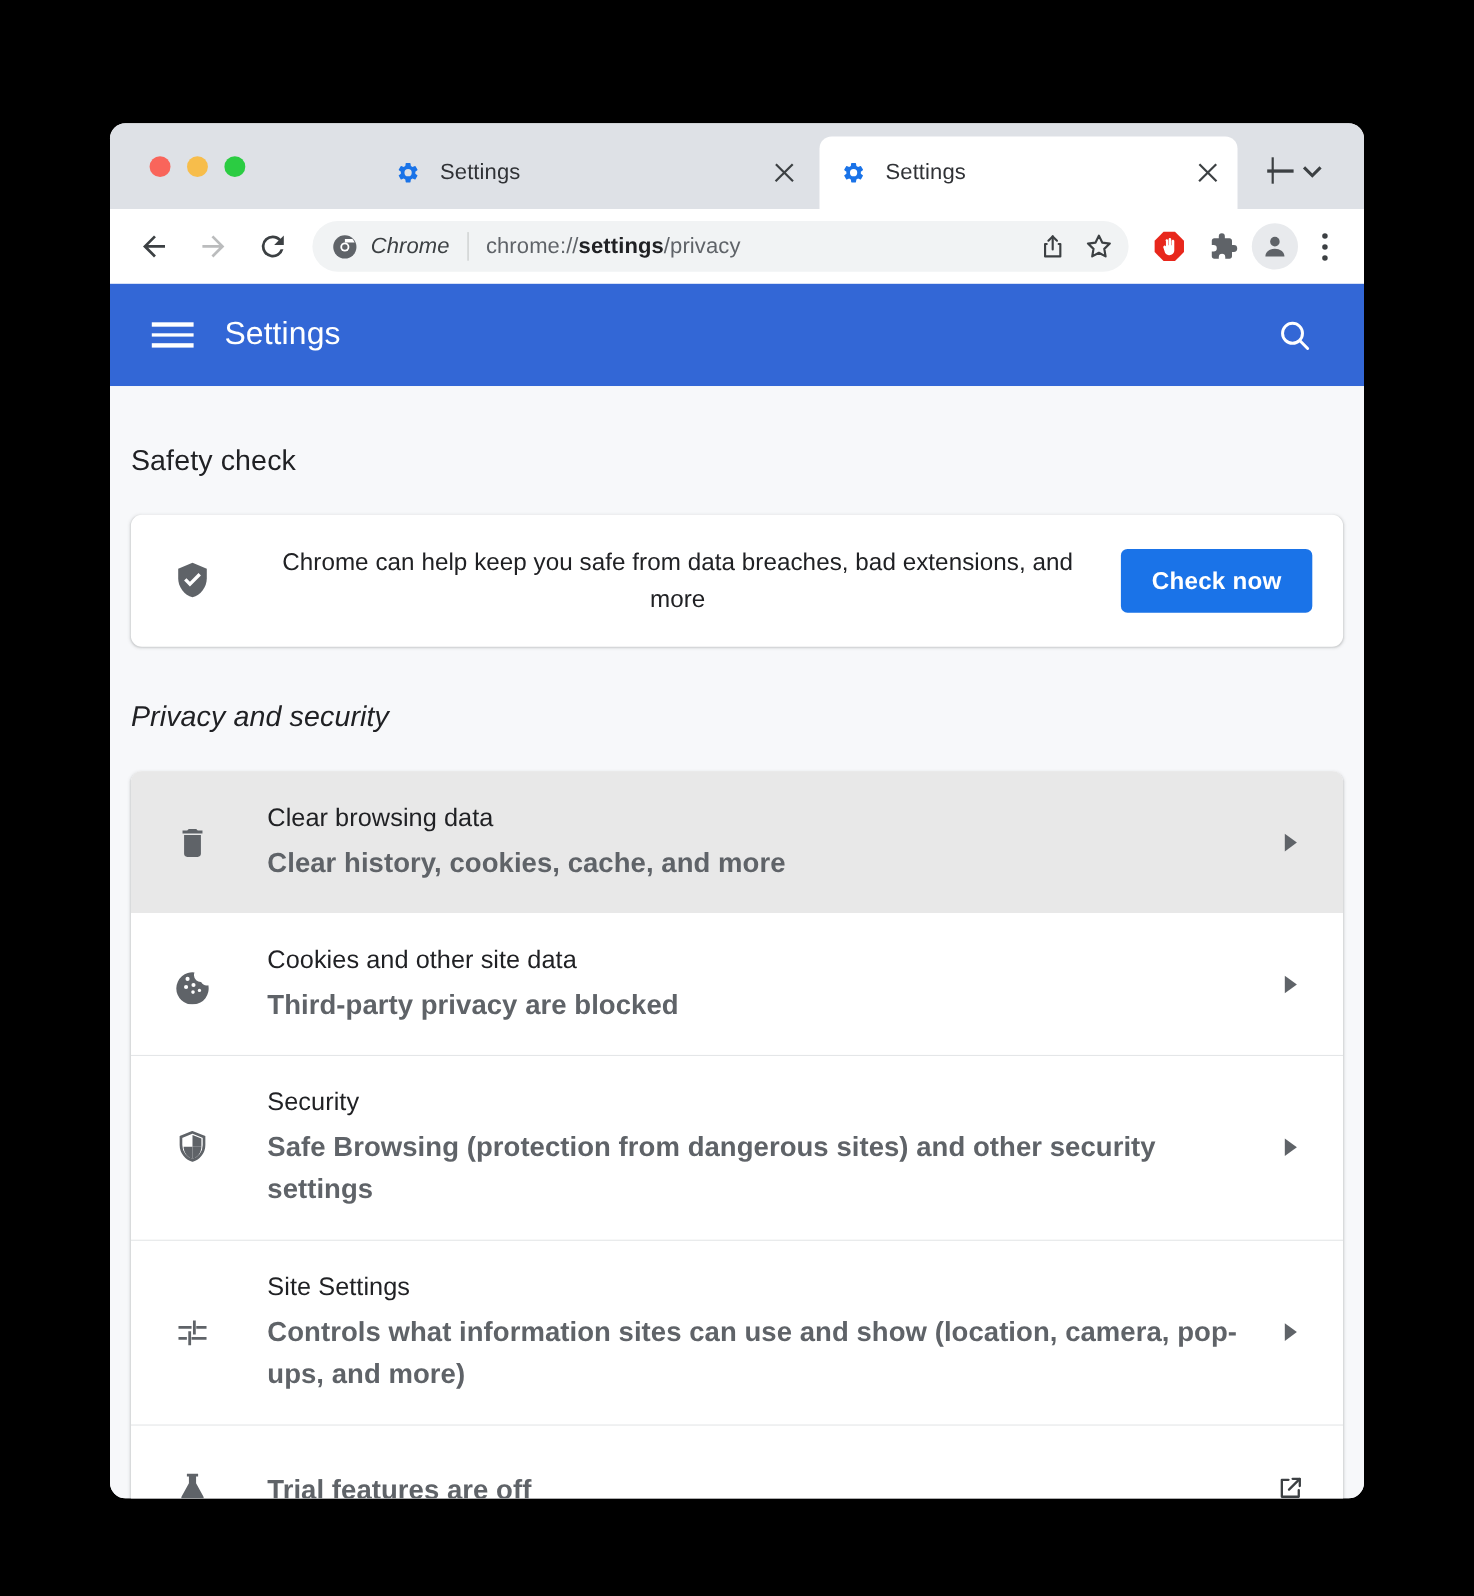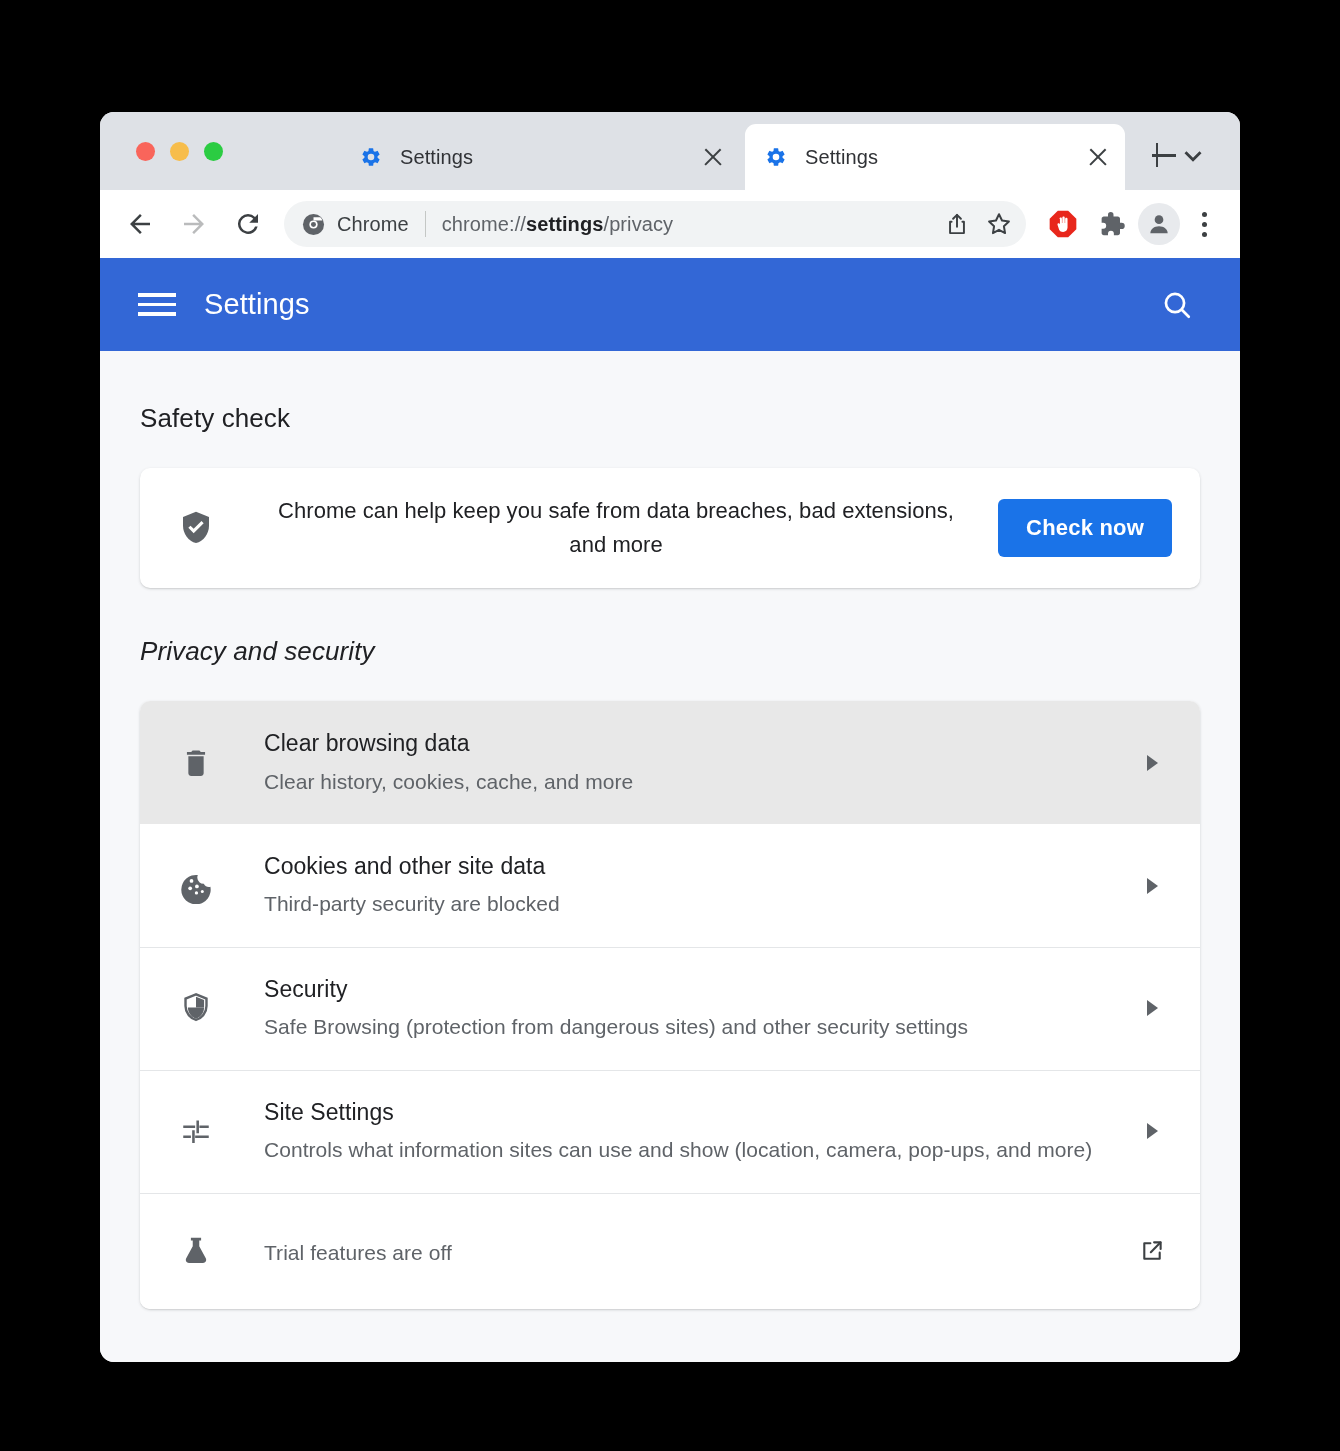--- a/index.html
+++ b/index.html
@@ -155,20 +155,21 @@
     align-items: center;
     padding: 0 8px 0 18px;
     box-sizing: border-box;
     margin: 0 10px 0 4px;
     min-width: 0;
   }
   #chrome-chip {
     display: flex;
     align-items: center;
     flex: none;
+    font-style: italic;
   }
   #chrome-chip .chrome-logo { width: 23px; height: 23px; display: block; }
   #chrome-chip .chip-label {
     font-size: 20px;
     color: #3c4043;
     margin-left: 12px;
     letter-spacing: 0.1px;
   }
   .omni-divider {
     width: 1px;
@@ -249,21 +250,21 @@
   #settings-search-button {
     width: 46px; height: 46px;
     display: flex; align-items: center; justify-content: center;
     flex: none;
   }
 
   
   #settings-body {
     background: #f7f8fa;
     height: 1026px;
-    padding: 0 40px;
+    padding: 0 19px;
     box-sizing: border-box;
     overflow: hidden;
   }
   .section-heading {
     font-size: 26px;
     color: #202124;
     padding: 52px 0 0 0;
     margin: 0 0 34px 0;
     font-weight: normal;
     letter-spacing: 0.1px;
@@ -342,25 +343,26 @@
     margin-right: 24px;
     min-width: 0;
   }
   .row-title {
     font-size: 23px;
     color: #202124;
     line-height: 1.45;
     letter-spacing: 0.05px;
   }
   .row-sub {
-    font-size: 21px;
+    font-size: 25px;
     color: #5f6368;
     line-height: 1.55;
     margin-top: 5px;
     letter-spacing: 0.05px;
+    font-weight: bold;
   }
   .row-action {
     flex: none;
     width: 40px; height: 40px;
     display: flex; align-items: center; justify-content: center;
   }
   .arrow-right {
     width: 0; height: 0;
     border-left: 11px solid #5f6368;
     border-top: 8px solid transparent;
@@ -528,21 +530,21 @@
               <path d="M21.6 12.5a4.1 4.1 0 0 1-4.4-2 4.1 4.1 0 0 1-4.3-3.9 4 4 0 0 1 .3-1.9A9.8 9.8 0 1 0 21.6 12.5z" fill="#5f6368"></path>
               <circle cx="9" cy="8.6" r="1.25" fill="#ffffff"></circle>
               <circle cx="12.6" cy="12.3" r="1.25" fill="#ffffff"></circle>
               <circle cx="8.1" cy="13.5" r="1.25" fill="#ffffff"></circle>
               <circle cx="12.3" cy="16.6" r="1.1" fill="#ffffff"></circle>
               <circle cx="16.2" cy="15.6" r="1.0" fill="#ffffff"></circle>
             </svg>
           </div>
           <div class="row-text">
             <div class="row-title">Cookies and other site data</div>
-            <div class="row-sub">Third-party security are blocked</div>
+            <div class="row-sub">Third-party privacy are blocked</div>
           </div>
           <div class="row-action">
             <span class="arrow-right"></span>
           </div>
         </div>
 
         <div class="settings-row">
           <div class="row-icon">
             <svg width="34" height="34" viewBox="0 0 24 24">
               <path d="M12 2.4 4.6 5.4v5.1c0 4.6 3.2 8.9 7.4 9.9 4.2-1 7.4-5.3 7.4-9.9V5.4z" fill="none" stroke="#5f6368" stroke-width="1.7"></path>

